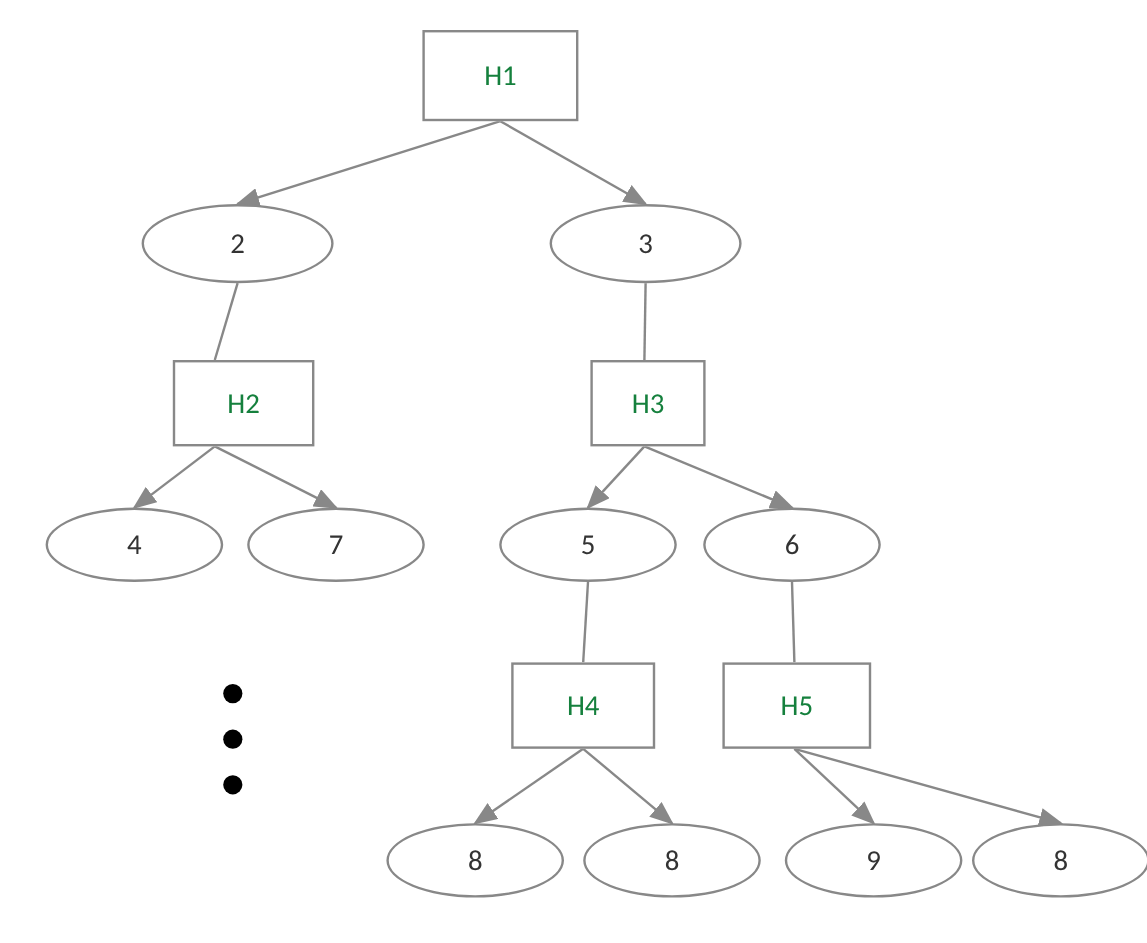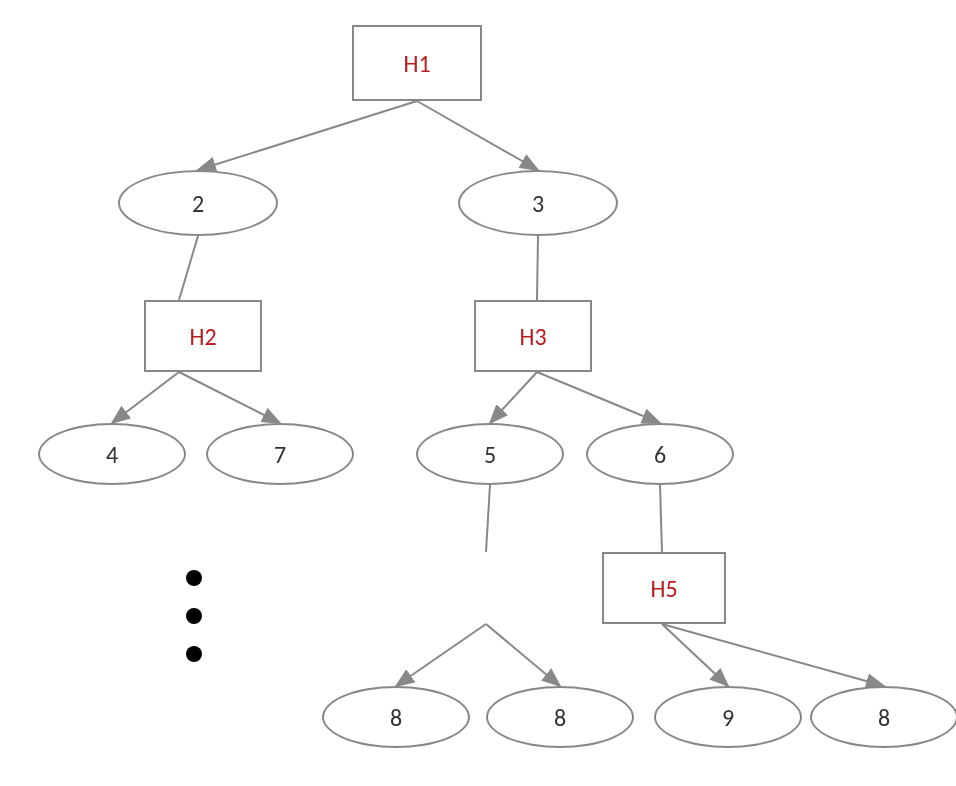--- a/index.html
+++ b/index.html
@@ -16,21 +16,21 @@
     height: 786px;
   }
   .rect-node {
     position: absolute;
     border: 2px solid #888;
     background: #fff;
     display: flex;
     align-items: center;
     justify-content: center;
     font-size: 24px;
-    color: #b91c1c;
+    color: #15803d;
     box-sizing: border-box;
   }
   .ellipse-node {
     position: absolute;
     border: 2px solid #888;
     border-radius: 50%;
     background: #fff;
     display: flex;
     align-items: center;
     justify-content: center;
@@ -82,22 +82,25 @@
         <line x1="662" y1="624" x2="884" y2="686" stroke="#888888" stroke-width="2" marker-end="url(#arrowhead)"></line>
       </g>
   </svg>
 
   <div class="rect-node" id="h1" style="left: 352px; top: 25px; width: 130px; height: 76px;">
       <span>H1</span>
     </div>
   <div class="rect-node" id="h2" style="left: 120px; top: 300px; width: 118px; height: 72px; margin-left: 24px;">
       <span>H2</span>
     </div>
-  <div class="rect-node" id="h3" style="left: 474px; top: 300px; width: 118px; height: 72px;">
+  <div class="rect-node" id="h3" style="left: 492px; top: 300px; width: 96px; height: 72px;">
       <span>H3</span>
+    </div>
+  <div class="rect-node" id="h4" style="left: 426px; top: 552px; width: 120px; height: 72px;">
+      <span>H4</span>
     </div>
   <div class="rect-node" id="h5" style="left: 602px; top: 552px; width: 124px; height: 72px;">
       <span>H5</span>
     </div>
 
   <div class="ellipse-node" id="n2" style="left: 118px; top: 170px; width: 160px; height: 66px;">
       <span>2</span>
     </div>
   <div class="ellipse-node" id="n3" style="left: 458px; top: 170px; width: 160px; height: 66px;">
       <span>3</span>

